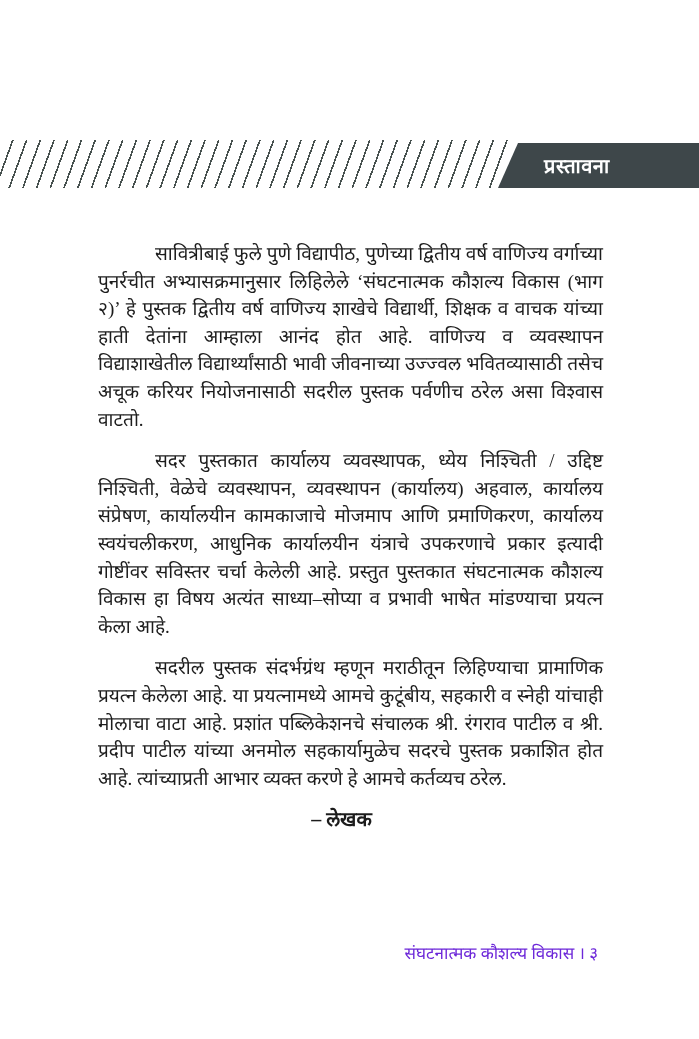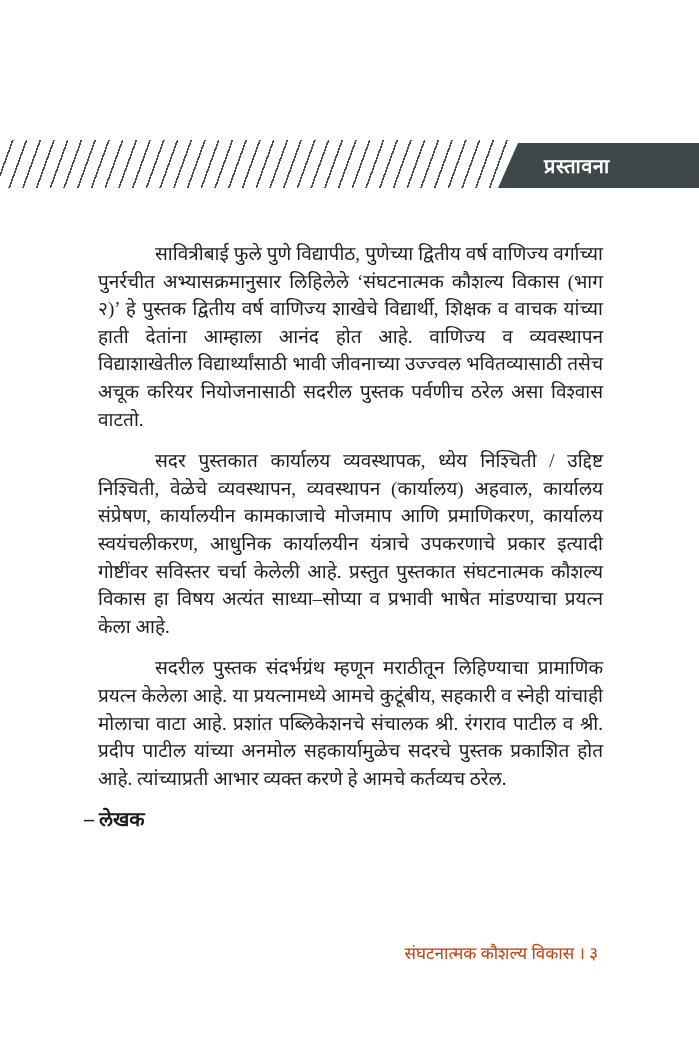--- a/index.html
+++ b/index.html
@@ -66,34 +66,34 @@
     width: 533px;
     font-size: 19px;
     line-height: 27.6px;
     text-align: justify;
   }
   .body-text p {
     margin: 14px;
     text-indent: 57px;
   }
   .signature {
-    text-align: left;
+    text-align: center;
     padding-right: 18px;
     font-weight: bold;
     font-size: 20px;
     margin-top: 7px;
   }
 
   
   .footer {
     position: absolute;
     top: 941px;
     right: 101px;
     font-size: 17px;
-    color: #c2410c;
+    color: #6d28d9;
   }
 </style>
 </head>
 <body>
 
 <div class="page">
 
   <div class="header-band">
     <div class="stripes"></div>
     <div class="title-box">

